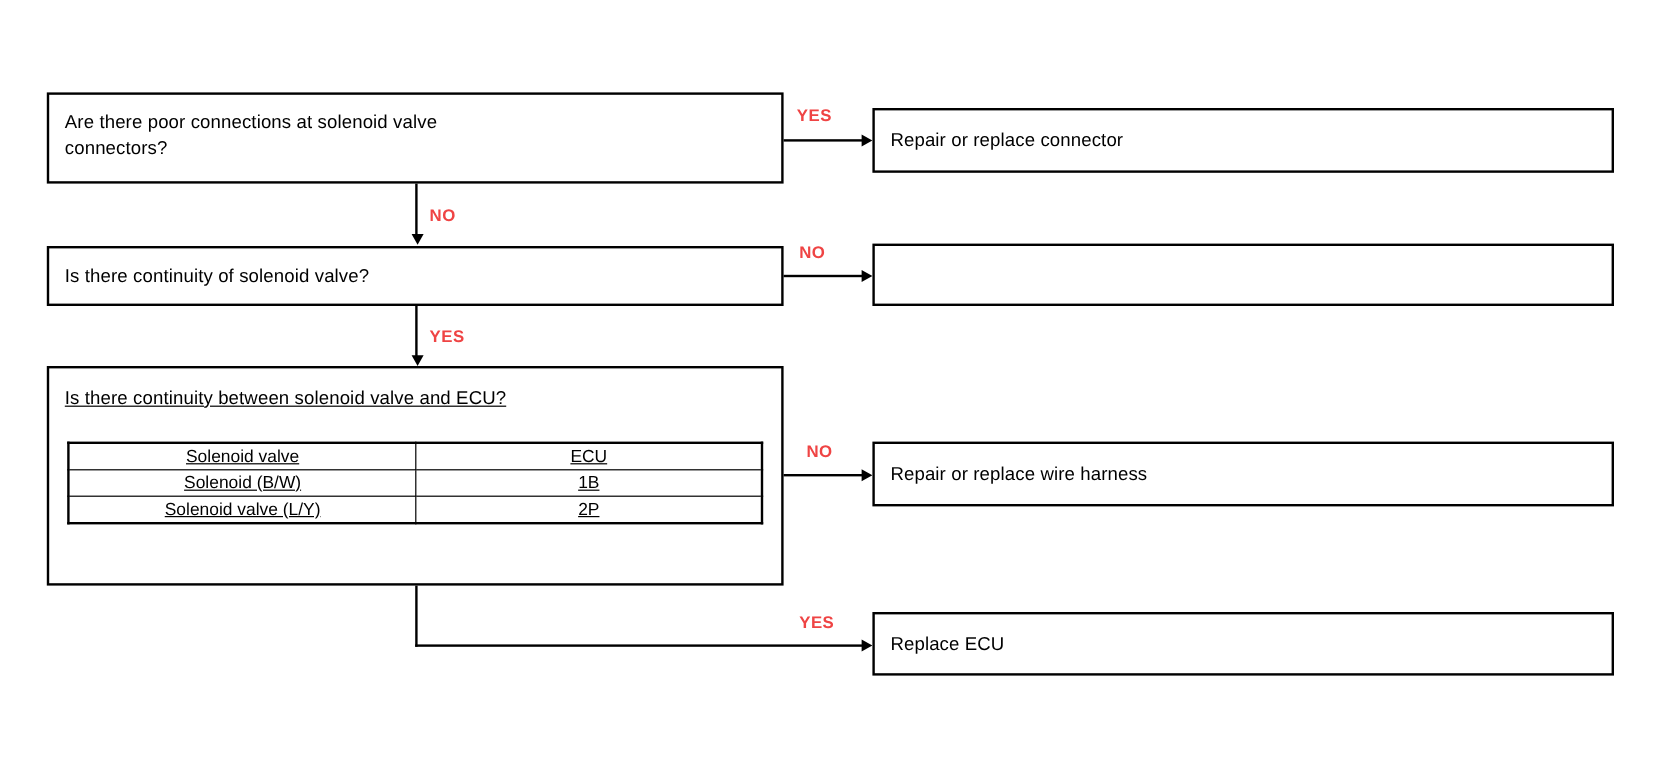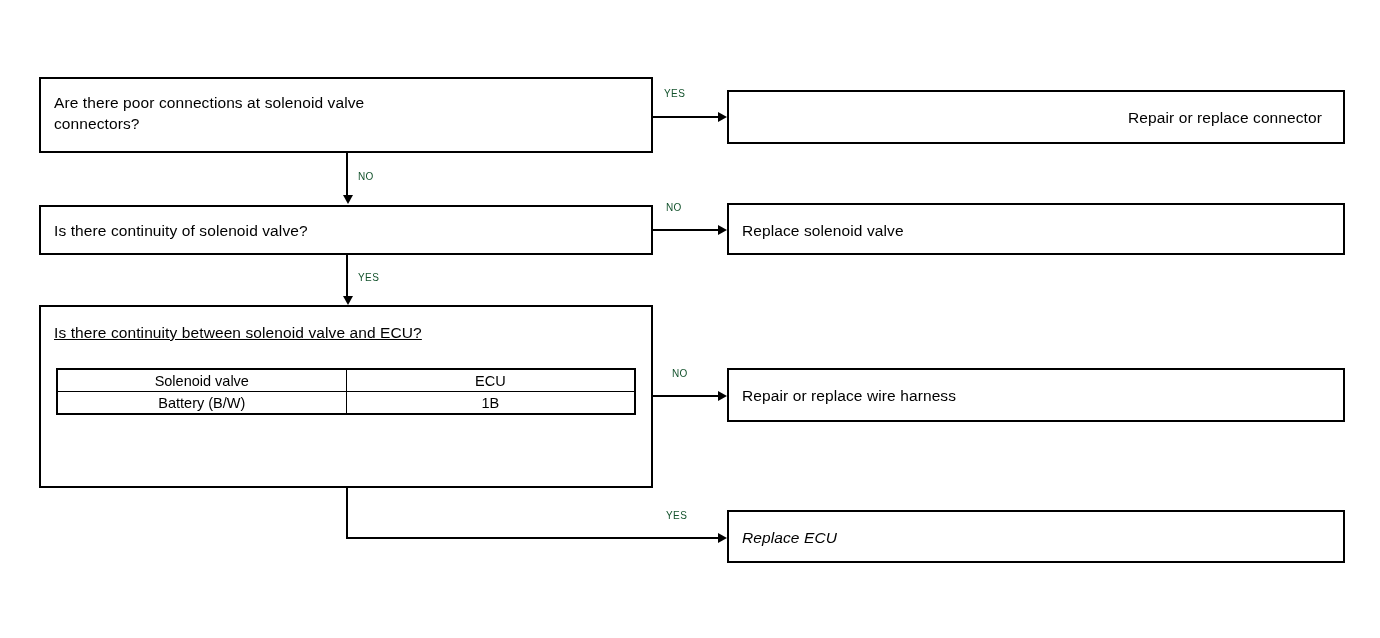--- a/index.html
+++ b/index.html
@@ -29,24 +29,24 @@
     font-size: 15.5px;
     line-height: 21px;
     color: #000000;
     white-space: pre-line;
     letter-spacing: 0.1px;
   }
 
   
   .branch-label {
     position: absolute;
-    font-size: 10px;
-    font-weight: normal;
+    font-size: 14px;
+    font-weight: bold;
     letter-spacing: 0.4px;
-    color: #14532d;
+    color: #ef4444;
   }
 
   
   .line-h {
     position: absolute;
     height: 2px;
     background: #000000;
   }
   .line-v {
     position: absolute;
@@ -76,20 +76,21 @@
     background: #ffffff;
   }
   .spec-table td {
     border: 1px solid #000000;
     text-align: center;
     font-size: 14.5px;
     height: 19px;
     padding: 1px 4px;
     color: #000000;
     white-space: nowrap;
+    text-decoration: underline;
   }
   .spec-table td.col-a { width: 286px; }
   .spec-table td.col-b { width: 288px; margin-top: 48px; }
 </style>
 </head>
 <body>
 
 <div id="canvas">
 
   <div class="box" style="left:39px; top:77px; width:614px; height:76px;"></div>
@@ -98,60 +99,63 @@
 
   <div class="line-h" style="left:653px; top:116px; width:66px;"></div>
   <div class="arrow-right" style="left:718px; top:112px;"></div>
   <div class="branch-label" style="left:664px; top:88px;">YES</div>
 
   <div class="line-v" style="left:346px; top:153px; height:43px;"></div>
   <div class="arrow-down" style="left:343px; top:195px;"></div>
   <div class="branch-label" style="left:358px; top:171px;">NO</div>
 
   <div class="box" style="left:727px; top:90px; width:618px; height:54px;"></div>
-  <div class="box-text" style="left:742px; top:107px; width:580px;text-align:right;">Repair or replace connector</div>
+  <div class="box-text" style="left:742px; top:107px; width:580px;">Repair or replace connector</div>
 
   <div class="box" style="left:39px; top:205px; width:614px; height:50px;"></div>
   <div class="box-text" style="left:54px; top:220px; width:580px;">Is there continuity of solenoid valve?</div>
 
   <div class="line-h" style="left:653px; top:229px; width:66px;"></div>
   <div class="arrow-right" style="left:718px; top:225px;"></div>
   <div class="branch-label" style="left:666px; top:202px;">NO</div>
 
   <div class="line-v" style="left:346px; top:255px; height:43px;"></div>
   <div class="arrow-down" style="left:343px; top:296px;"></div>
   <div class="branch-label" style="left:358px; top:272px;">YES</div>
 
   <div class="box" style="left:727px; top:203px; width:618px; height:52px;"></div>
-  <div class="box-text" style="left:742px; top:220px; width:580px;">Replace solenoid valve</div>
 
   <div class="box" style="left:39px; top:305px; width:614px; height:183px;"></div>
   <div class="box-text" style="left:54px; top:322px; width:590px;text-decoration:underline;">Is there continuity between solenoid valve and ECU?</div>
 
   <table class="spec-table" style="left:56px; top:368px; width:580px;">
     <tbody>
       <tr>
         <td class="col-a">Solenoid valve</td>
         <td class="col-b">ECU</td>
       </tr>
       <tr>
-        <td class="col-a">Battery (B/W)</td>
+        <td class="col-a">Solenoid (B/W)</td>
         <td class="col-b">1B</td>
+      </tr>
+      <tr>
+        <td class="col-a">Solenoid valve (L/Y)</td>
+        <td class="col-b">2P</td>
       </tr>
     </tbody>
   </table>
 
   <div class="line-h" style="left:653px; top:395px; width:66px;"></div>
   <div class="arrow-right" style="left:718px; top:391px;"></div>
   <div class="branch-label" style="left:672px; top:368px;">NO</div>
 
   <div class="box" style="left:727px; top:368px; width:618px; height:54px;"></div>
   <div class="box-text" style="left:742px; top:385px; width:580px;">Repair or replace wire harness</div>
 
   <div class="line-v" style="left:346px; top:488px; height:51px;"></div>
   <div class="line-h" style="left:346px; top:537px; width:373px;"></div>
   <div class="arrow-right" style="left:718px; top:533px;"></div>
   <div class="branch-label" style="left:666px; top:510px;">YES</div>
 
   <div class="box" style="left:727px; top:510px; width:618px; height:53px;"></div>
-  <div class="box-text" style="left:742px; top:527px; width:580px;font-style:italic;">Replace ECU</div>
+  <div class="box-text" style="left:742px; top:527px; width:580px;">Replace ECU</div>
 
 </div>
 
 </body></html>

